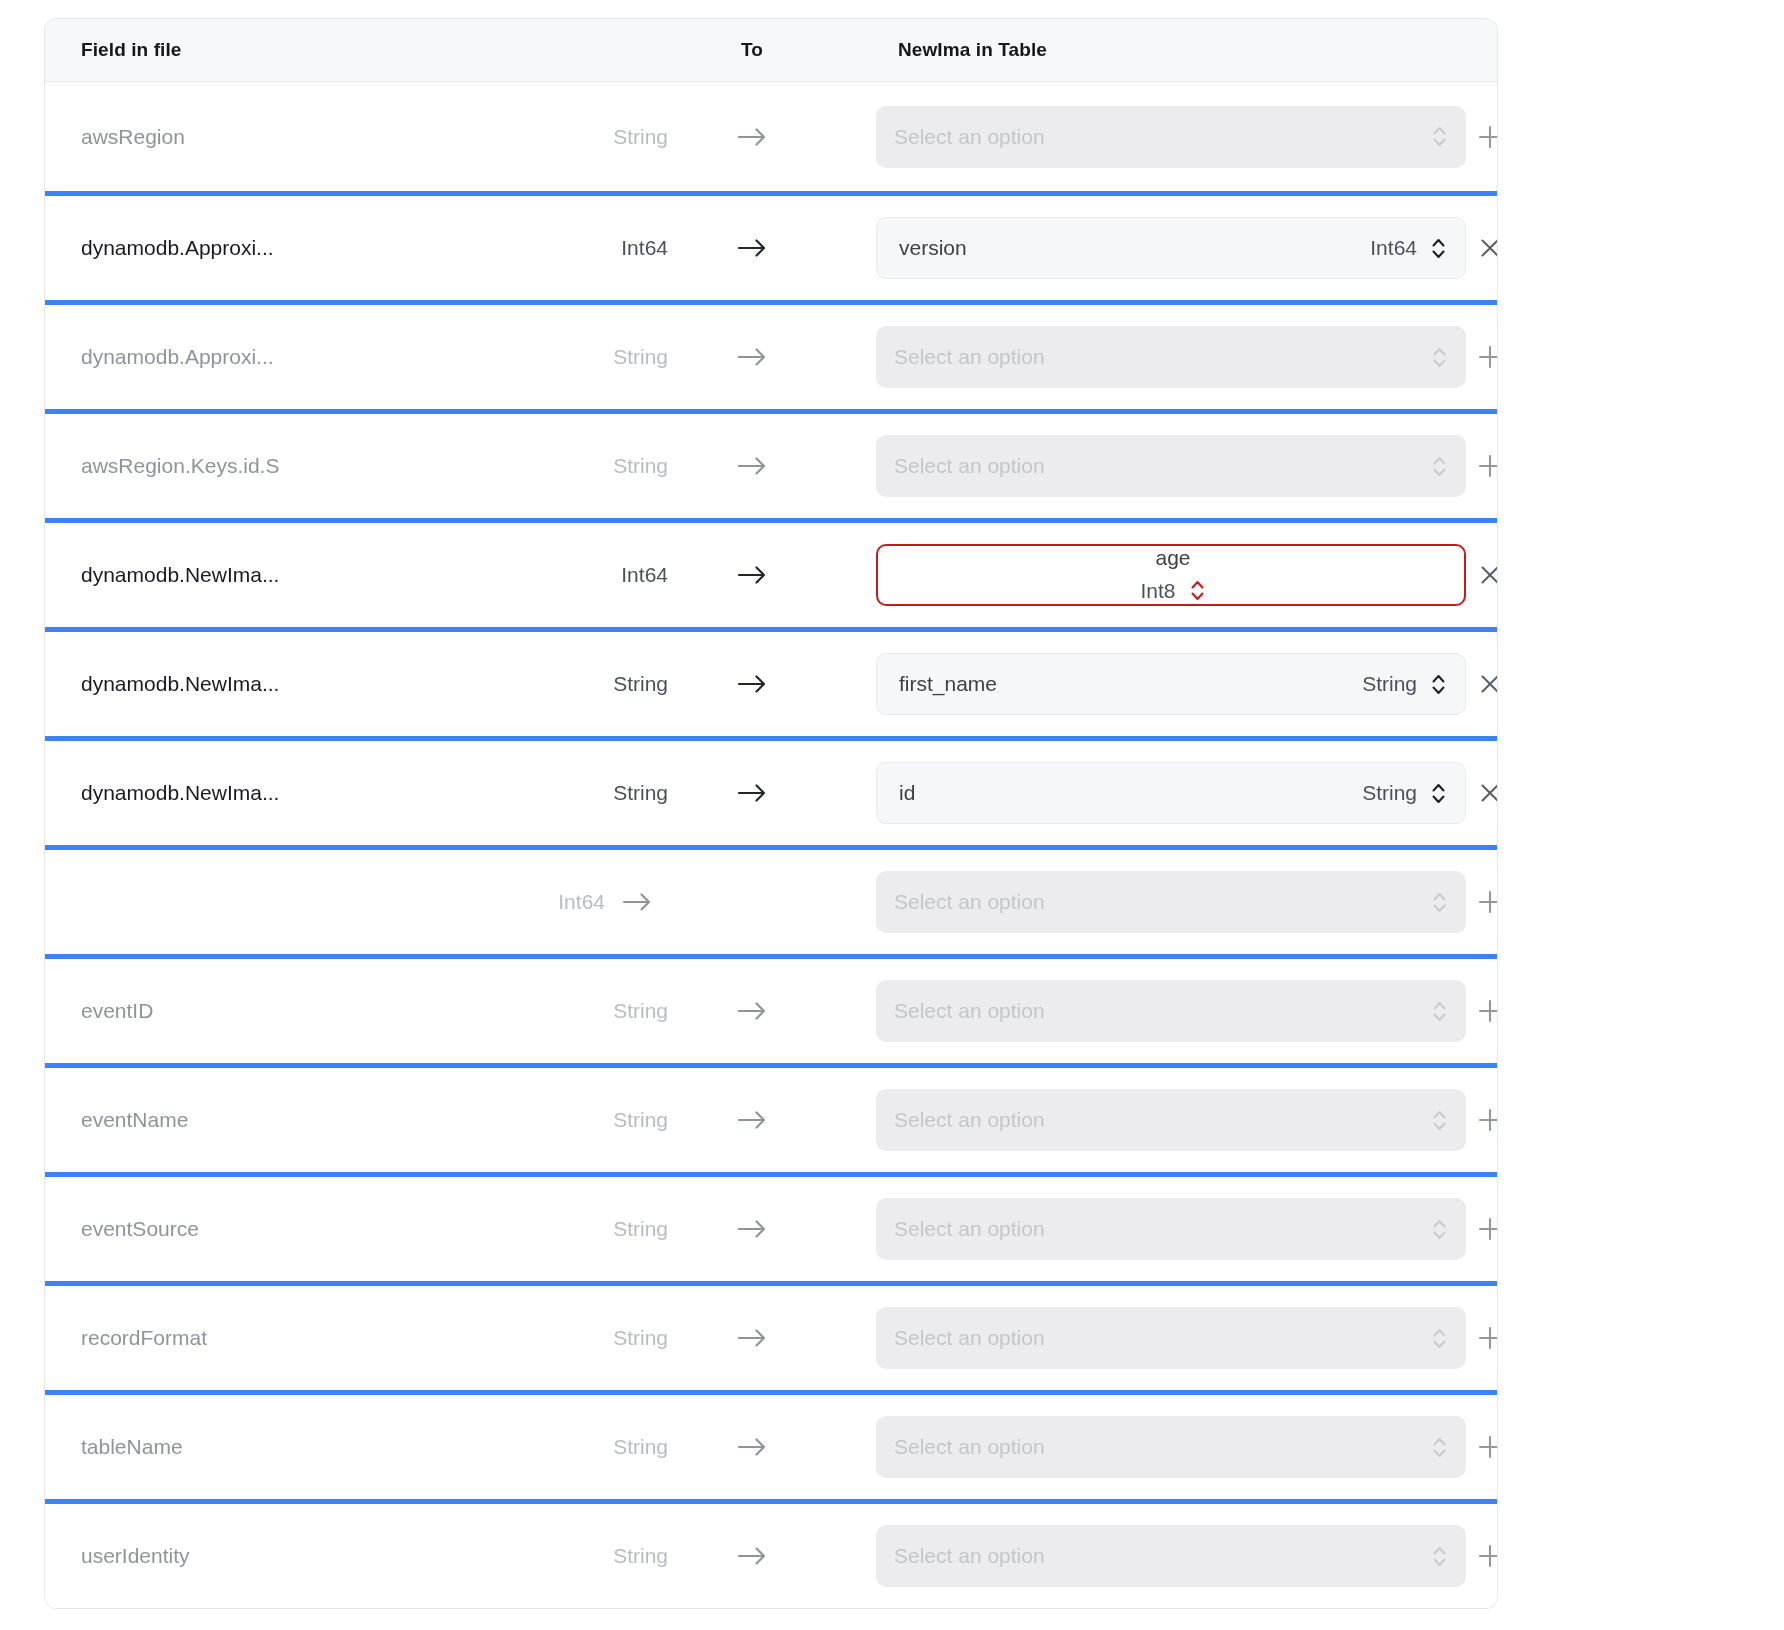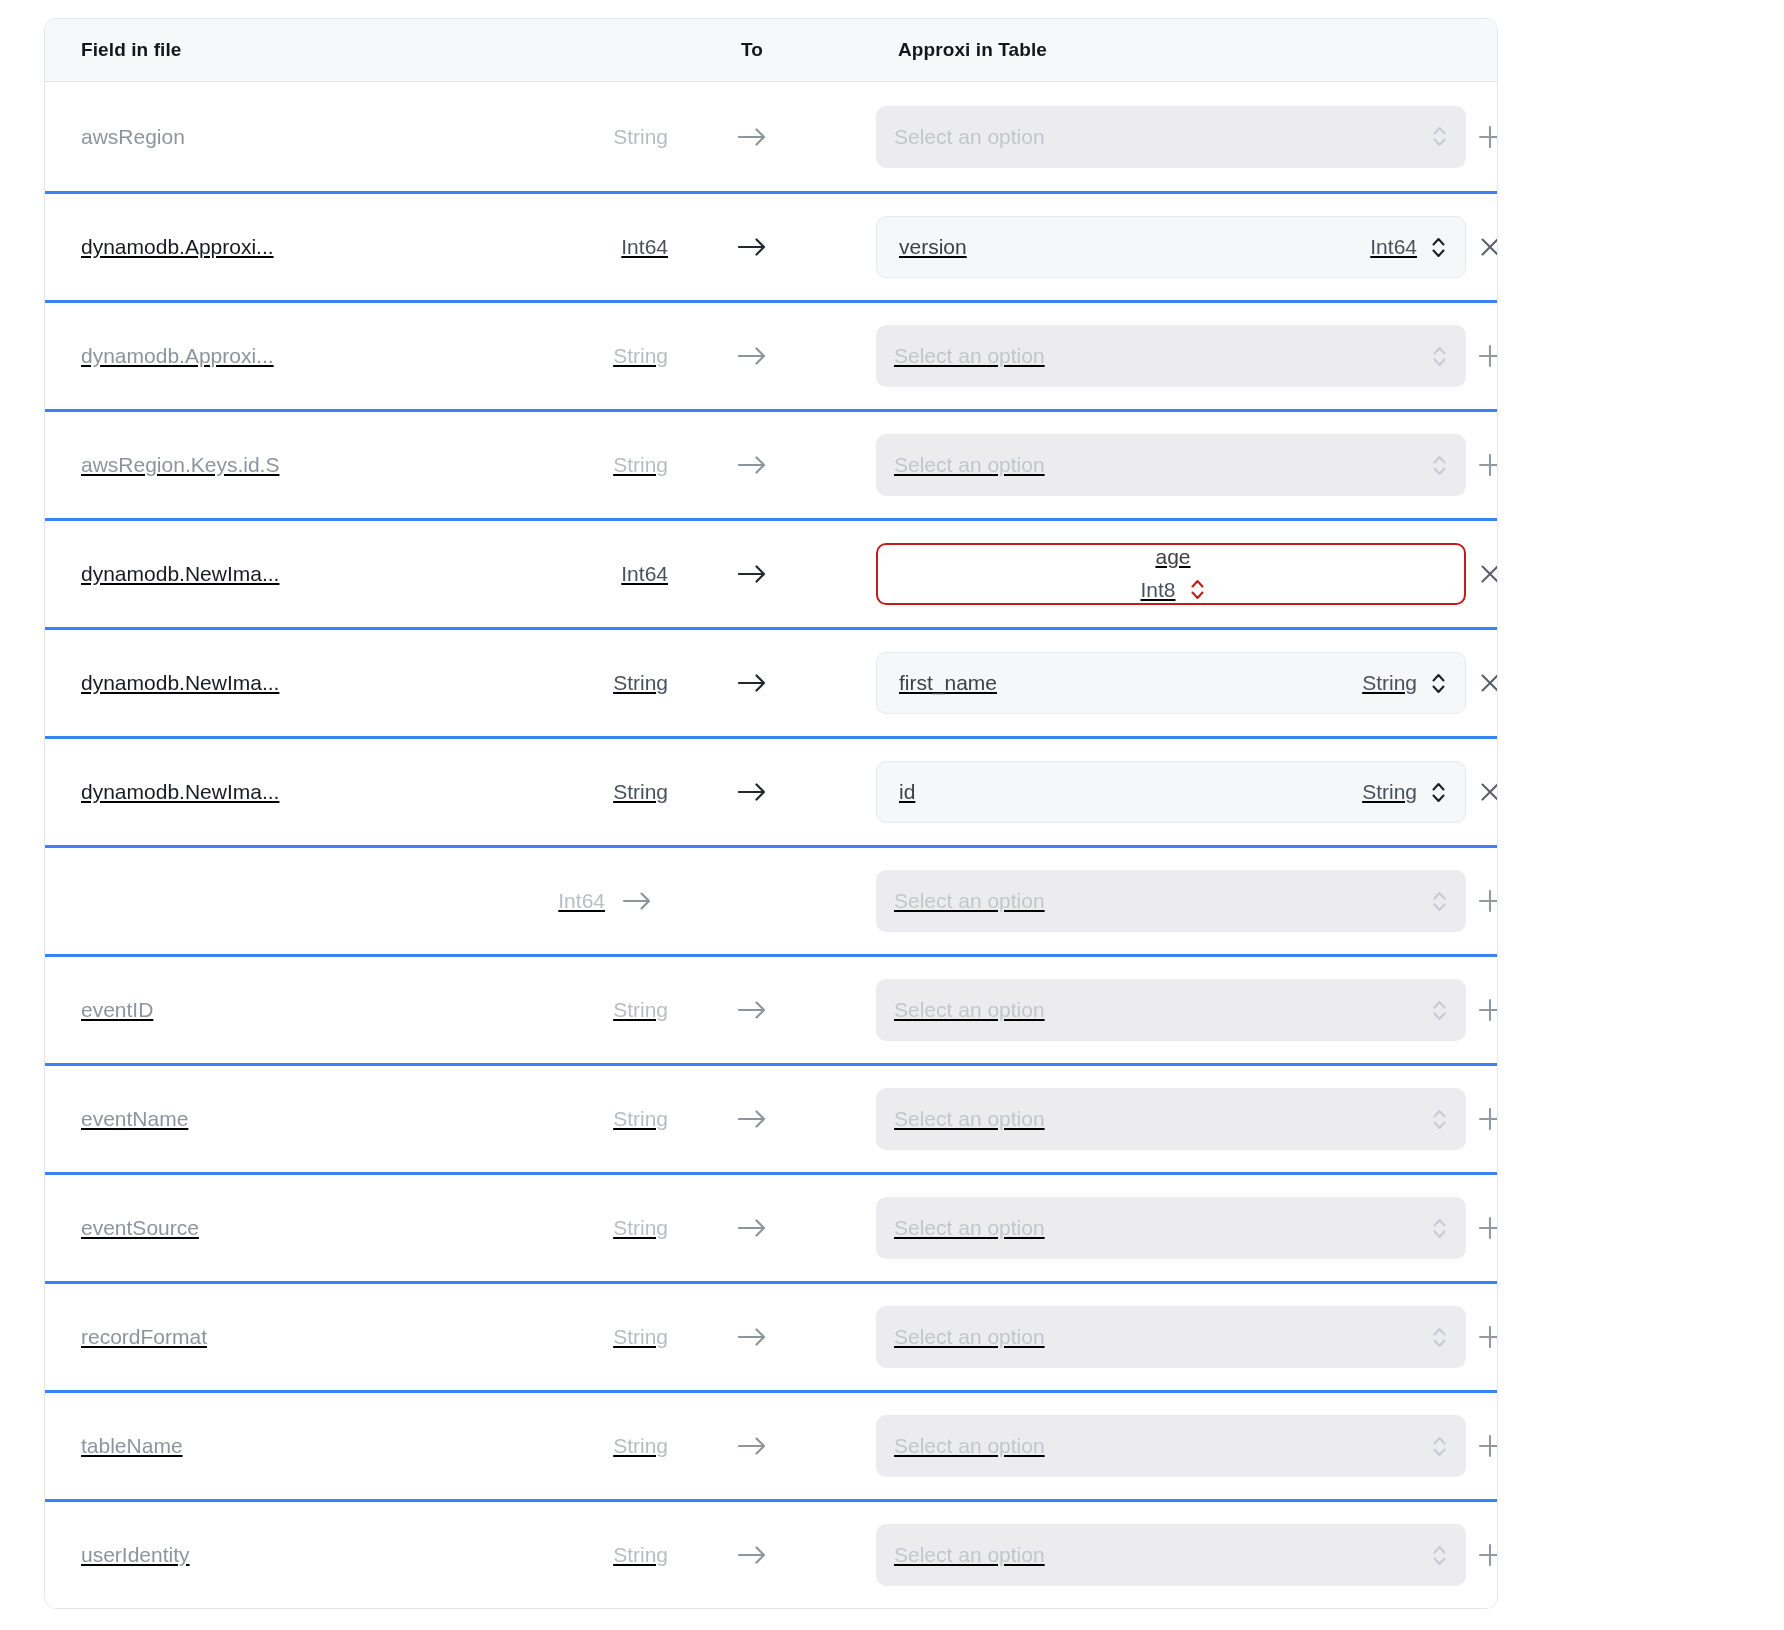--- a/index.html
+++ b/index.html
@@ -32,21 +32,21 @@
   .panel-header .hcell {
     font-size: 19px;
     font-weight: 600;
     color: #14161a;
     letter-spacing: 0.1px;
   }
   .hcell.h-to { grid-column: 3; text-align: center; }
   .hcell.h-col { grid-column: 5; text-align: left; padding-left: 22px; }
 
   .row { height: 109px; background: #ffffff; }
-  .row + .row { border-top: 3px solid #3b82f6; text-decoration: underline; }
+  .row + .row { border-top: 5px solid #3b82f6; }
 
   .cell.field {
     font-size: 21px;
     color: #8f949c;
     white-space: nowrap;
     overflow: hidden;
   }
   .cell.type {
     font-size: 21px;
     color: #b8bcc3;
@@ -119,21 +119,21 @@
   .icon-btn.remove { color: #5a606a; }
   .chev { line-height: 0; }
 </style>
 </head>
 <body>
 
 <div class="mapping-panel">
   <div class="grid-row panel-header">
     <div class="hcell h-field">Field in file</div>
     <div class="hcell h-to">To</div>
-    <div class="hcell h-col">Approxi in Table</div>
+    <div class="hcell h-col">NewIma in Table</div>
   </div>
   <div id="rows-container">
   <div class="grid-row row">
     <div class="cell field">awsRegion</div>
     <div class="cell type">String</div>
     <div class="cell arrow">
       <svg width="34" height="26" viewBox="0 0 34 26" fill="none">
         <path d="M4 13 H29 M21.5 5.5 L29 13 L21.5 20.5" stroke="currentColor" stroke-width="2.2" stroke-linecap="round" stroke-linejoin="round"></path>
       </svg>
     </div>

